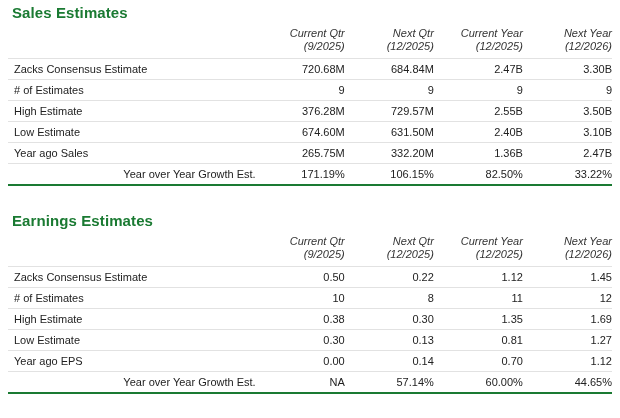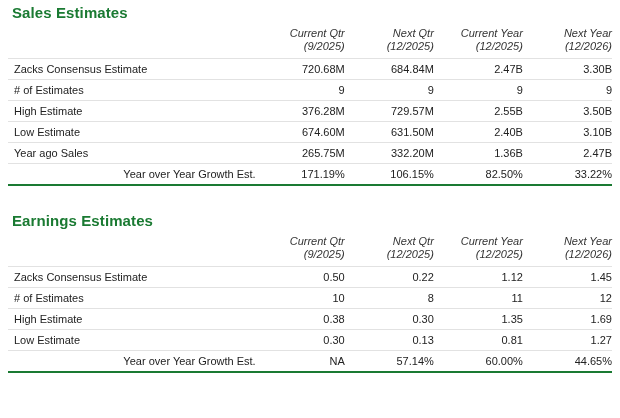--- a/index.html
+++ b/index.html
@@ -208,20 +208,27 @@
           <td>1.69</td>
         </tr>
         <tr>
           <td class="lbl">Low Estimate</td>
           <td>0.30</td>
           <td>0.13</td>
           <td>0.81</td>
           <td>1.27</td>
         </tr>
         <tr>
+          <td class="lbl">Year ago EPS</td>
+          <td>0.00</td>
+          <td>0.14</td>
+          <td>0.70</td>
+          <td>1.12</td>
+        </tr>
+        <tr>
           <td class="lbl">Year over Year Growth Est.</td>
           <td>NA</td>
           <td>57.14%</td>
           <td>60.00%</td>
           <td>44.65%</td>
         </tr>
       </tbody>
     </table>
   </div>
 

